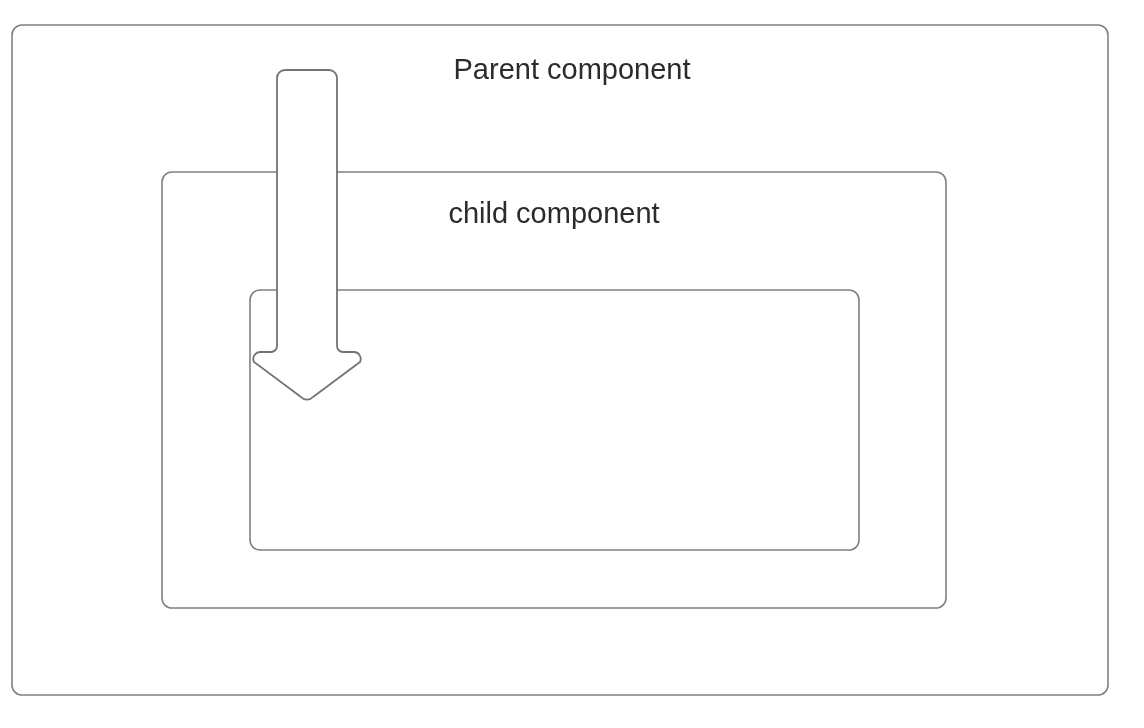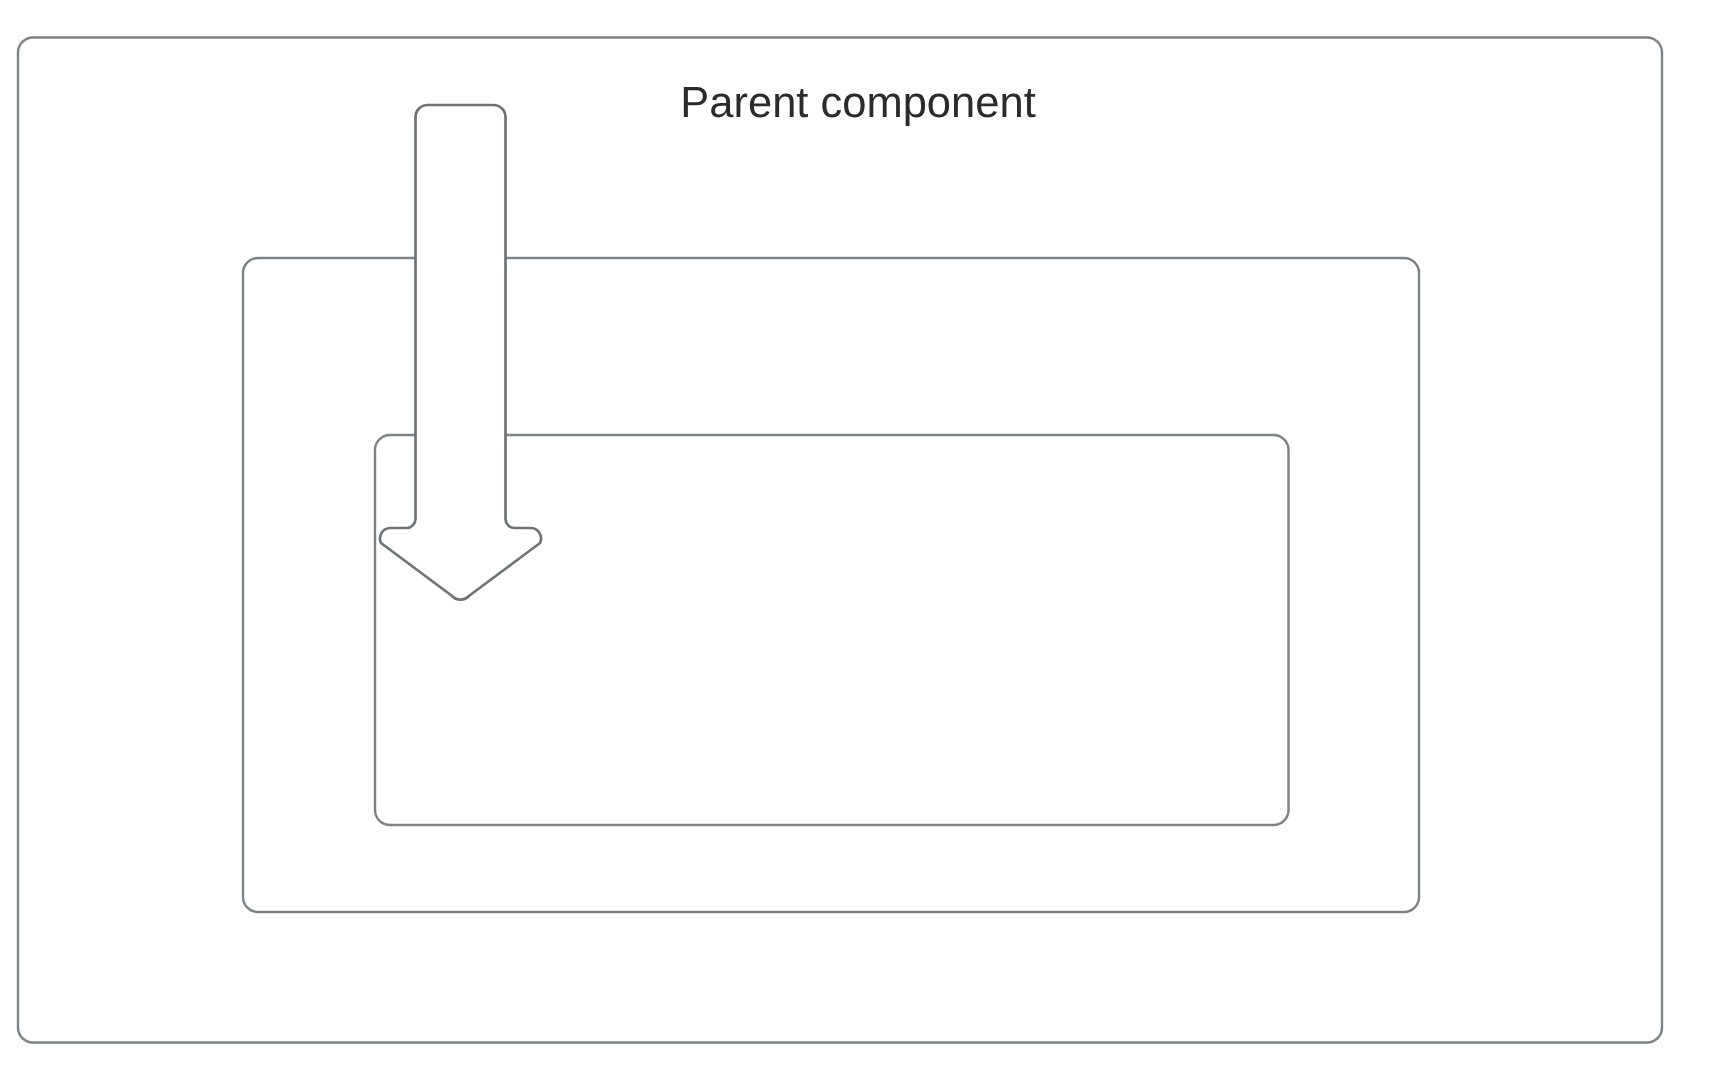--- a/index.html
+++ b/index.html
@@ -96,15 +96,16 @@
              A 7 7 0 0 1 260 352
              L 271 352
              A 6 6 0 0 0 277 346
              L 277 78
              A 8 8 0 0 1 285 70
              Z"></path>
   </svg>
 
   <div class="label-text" id="label-parent">Parent component</div>
 
+  <div class="label-text" id="label-child">child component</div>
 
 
 </div>
 
 </body></html>

